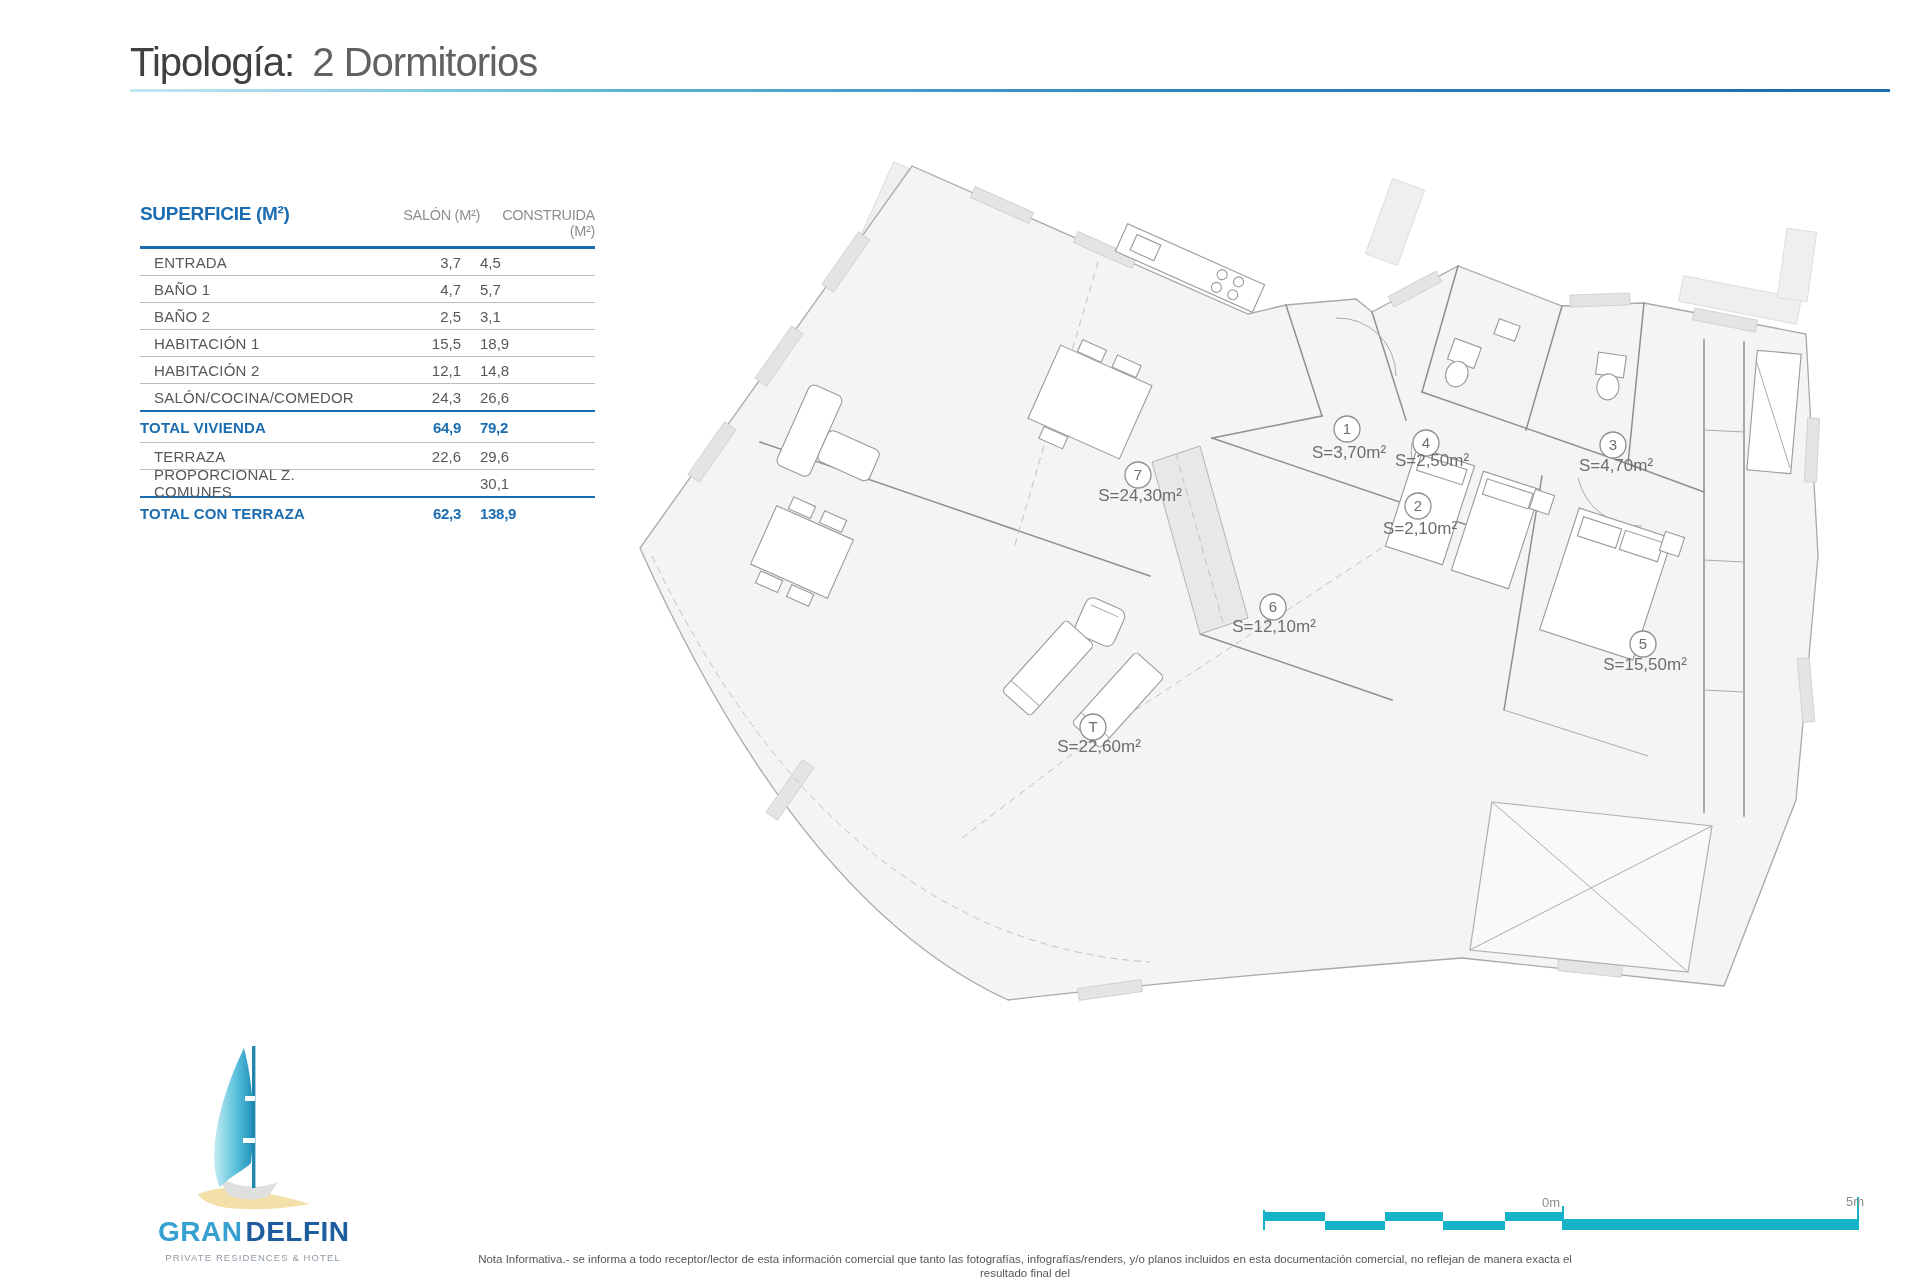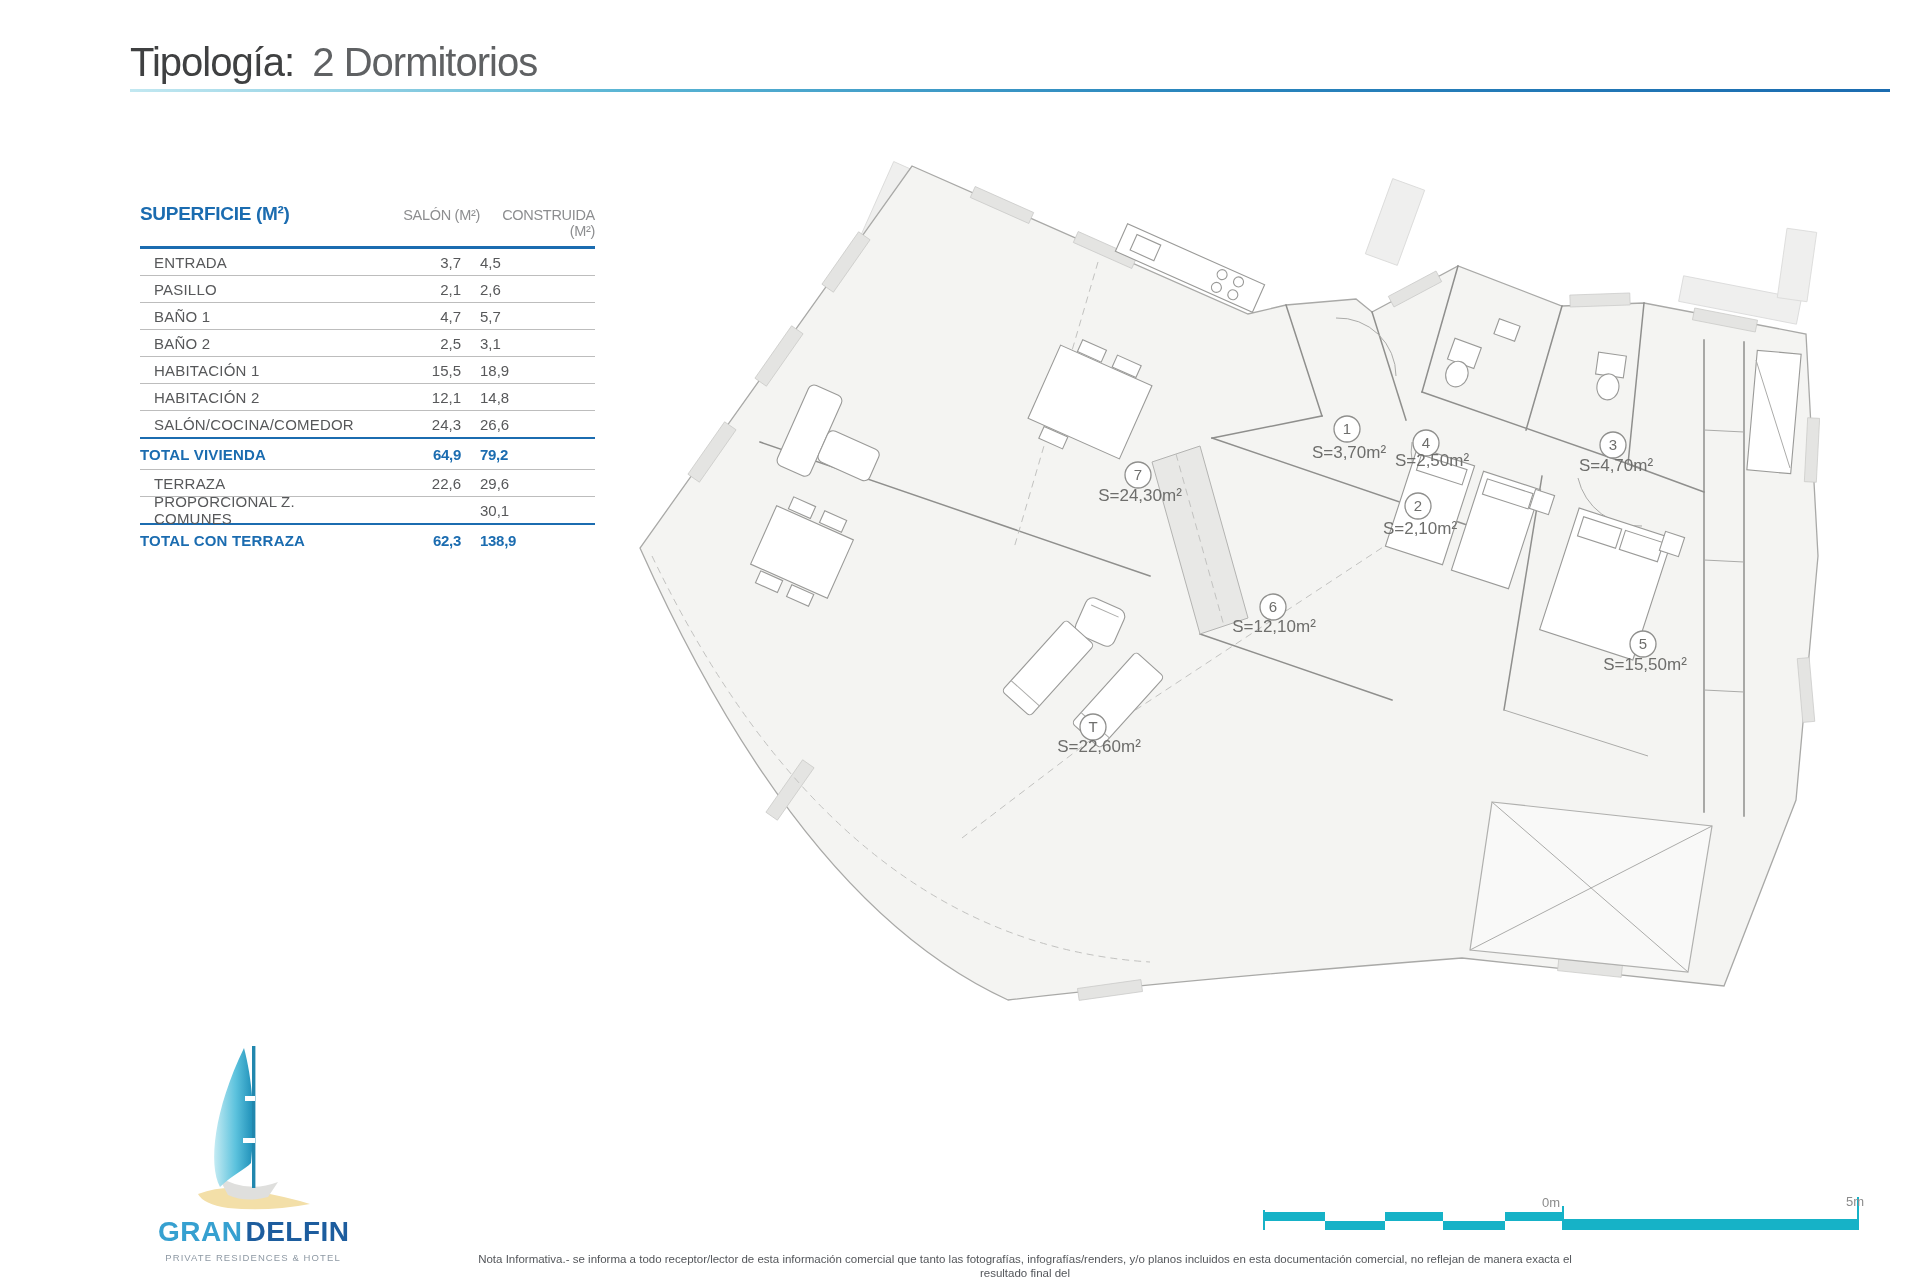--- a/index.html
+++ b/index.html
@@ -72,25 +72,20 @@
   <div class="surface-table">
     <div class="t-head">
       <span class="t-col1">SUPERFICIE (M²)</span>
       <span class="t-col2 gray-head">SALÓN (M²)</span>
       <span class="t-col3 gray-head">CONSTRUIDA (M²)</span>
     </div>
     <div class="t-row first">
       <span class="lbl">ENTRADA</span>
       <span class="v2">3,7</span>
       <span class="v3">4,5</span>
-    </div>
-    <div class="t-row">
-      <span class="lbl">PASILLO</span>
-      <span class="v2">2,1</span>
-      <span class="v3">2,6</span>
     </div>
     <div class="t-row">
       <span class="lbl">BAÑO 1</span>
       <span class="v2">4,7</span>
       <span class="v3">5,7</span>
     </div>
     <div class="t-row">
       <span class="lbl">BAÑO 2</span>
       <span class="v2">2,5</span>
       <span class="v3">3,1</span>

